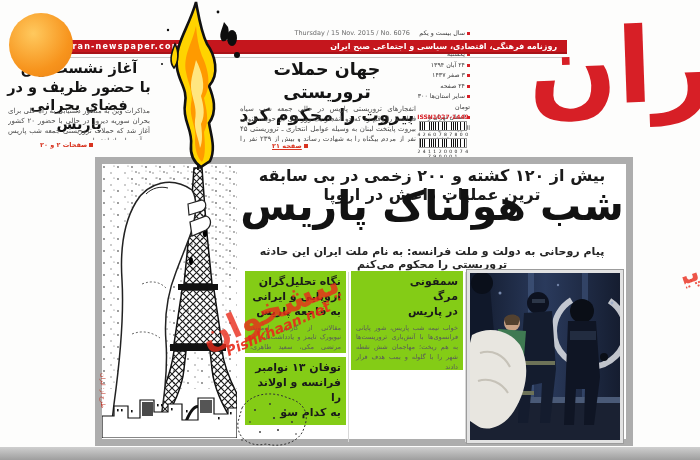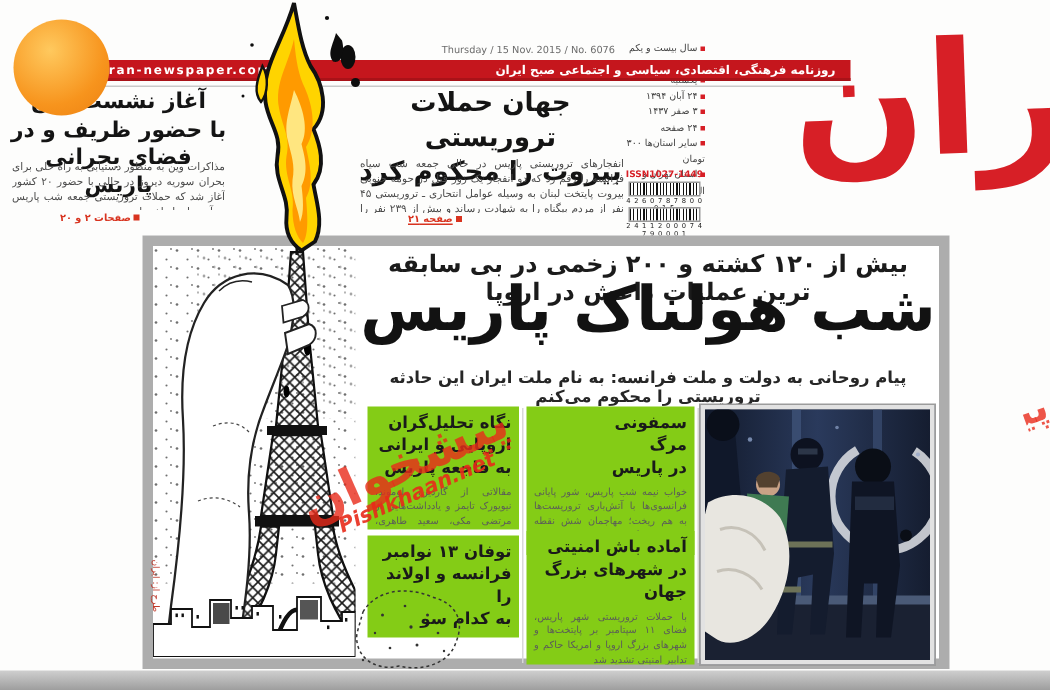--- a/index.html
+++ b/index.html
@@ -195,27 +195,20 @@
   <div id="subhead" class="abs rtl">پیام روحانی به دولت و ملت فرانسه: به نام ملت ایران این حادثه تروریستی را محکوم می‌کنم</div>
 
   <div class="vrule abs" style="left:348px; top:272px; height:170px;"></div>
   <div class="vrule abs" style="left:465px; top:272px; height:170px;"></div>
 
   <div id="panel-a1" class="panel abs">
     <div class="p-head rtl pre">سمفونی
 مرگ
 در پاریس</div>
     <div class="p-body rtl">خواب نیمه شب پاریس، شور پایانی فرانسوی‌ها با آتش‌باری تروریست‌ها به هم ریخت؛ مهاجمان شش نقطه شهر را با گلوله و بمب هدف قرار دادند</div>
-
-  </div>
-  <div id="panel-a2" class="panel abs">
-    <div class="p-head rtl pre">آماده باش امنیتی
-در شهرهای بزرگ
-جهان</div>
-    <div class="p-body rtl">با حملات تروریستی شهر پاریس، فضای ۱۱ سپتامبر بر پایتخت‌ها و شهرهای بزرگ اروپا و امریکا حاکم و تدابیر امنیتی تشدید شد</div>
 
   </div>
   <div id="panel-b1" class="panel abs">
     <div class="p-head rtl pre">نگاه تحلیل‌گران
 اروپایی و ایرانی
 به فاجعه پاریس</div>
     <div class="p-body rtl">مقالاتی از گاردین، لوموند، نیویورک تایمز و یادداشت‌هایی از مرتضی مکی، سعید طاهری، محمد ایرانی و جواد صالحی</div>
 
   </div>
   <div id="panel-b2" class="panel abs">

